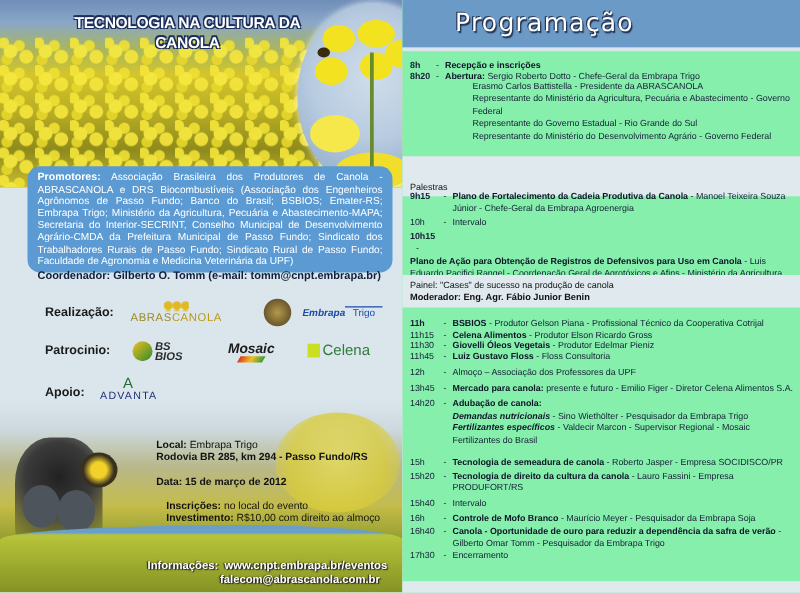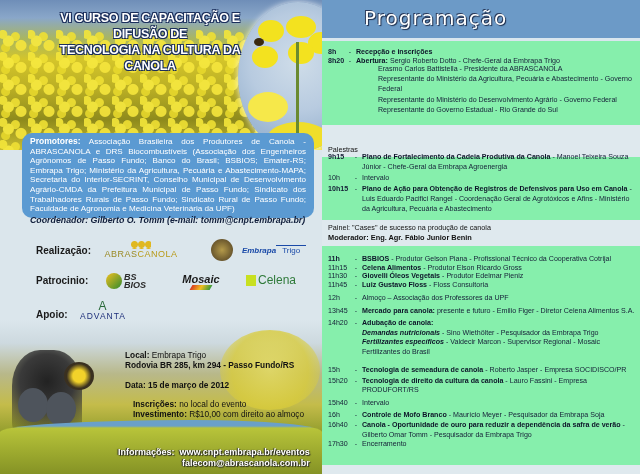--- a/index.html
+++ b/index.html
@@ -22,42 +22,42 @@
     background: radial-gradient(circle at 50% 40%, #cfdde9 0%, #b8cbe0 45%, #9fb8d3 70%, #8fabc9 100%);
     box-shadow: 0 0 6px rgba(255,255,255,.8); overflow: hidden; }
   .hero .circle .flower { position: absolute; width: 26px; height: 22px; border-radius: 50%; background: #f3e21f; }
   .hero .title { position: absolute; left: 50px; top: 10px; width: 200px; text-align: center;
     font-family: "Liberation Sans", sans-serif; font-weight: bold; font-size: 12.5px; line-height: 16px;
     color: #fff; letter-spacing: -0.3px; text-shadow: 1px 1px 0 #1c2f5c, -1px -1px 0 #1c2f5c, 1px -1px 0 #1c2f5c, -1px 1px 0 #1c2f5c; }
 
   .promo { position: absolute; left: 22px; top: 133px; width: 292px; height: 85px; background: #5b9ad2;
     border-radius: 10px; padding: 4px 8px; color: #fff; font-size: 8.1px; line-height: 9.6px; text-align: justify; }
   .promo b { color: #fff; font-size: 8.5px; }
-  .coord { margin-top: 2px; color: #0f1d3a; font-weight: bold; font-size: 8.8px; white-space: nowrap; font-style: italic; }
+  .coord { margin-top: 2px; color: #0f1d3a; font-weight: bold; font-size: 8.8px; white-space: nowrap; }
   .coord .k { font-weight: 900; }
 
   .sponsors { position: absolute; left: 0; top: 225px; width: 322px; height: 100px; }
   .row { position: absolute; left: 0; width: 322px; height: 28px; }
   .row .lbl { position: absolute; font-weight: bold; font-size: 10px; color: #1a1a1a; }
   .logo { position: absolute; display: flex; align-items: center; justify-content: center; }
   .abras { font-size: 9px; color: #9b8a25; letter-spacing: .5px; }
   .abras .c { color: #b89a18; }
   .embrapa { flex-direction: row; font-size: 8px; color: #1a4aa8; font-weight: bold; font-style: italic; }
   .embrapa .tr { border-top: 1px solid #1a4aa8; font-style: normal; font-weight: normal; padding: 0 6px; font-size: 8px; }
   .bsbios { font-weight: 900; font-style: italic; font-size: 9px; color: #2a2a2a; line-height: 8px; }
   .bsbios .ball { width: 16px; height: 16px; border-radius: 50%; background: linear-gradient(135deg,#f0c020,#2f8a2f); margin-right: 2px; }
   .mosaic { font-weight: 900; font-style: italic; font-size: 11px; color: #1a1a1a; }
   .celena { font-size: 12px; color: #2f7a3a; }
   .celena .sq { width: 11px; height: 11px; background: #c8e020; margin-right: 2px; }
   .advanta { font-size: 8.5px; color: #1d2e7a; letter-spacing: 1px; flex-direction: column; }
   .advanta .a { font-size: 12px; color: #2a6a3a; line-height: 10px; }
   .seal { width: 22px; height: 22px; border-radius: 50%; background: radial-gradient(circle,#b49a4a,#4a3a20); }
 
   .bottom { position: absolute; left: 0; top: 320px; width: 322px; height: 154px; overflow: hidden;
-    background: linear-gradient(180deg, #dbe6ec 0%, #cdd9df 15%, #b8b88a 35%, #c4bc4a 55%, #8e9a2a 75%, #c8c23a 100%); text-align: right; }
+    background: linear-gradient(180deg, #dbe6ec 0%, #cdd9df 15%, #b8b88a 35%, #c4bc4a 55%, #8e9a2a 75%, #c8c23a 100%); }
   .bottom .sky { position: absolute; left: 0; top: 100px; width: 322px; height: 60px;
     background: linear-gradient(180deg, #6aa0c8 0, #6aa0c8 6px, #b8c43a 8px, #7e8c22 100%); border-radius: 60% 40% 0 0 / 20% 20% 0 0; }
   .bottom .ring { position: absolute; left: 12px; top: 30px; width: 70px; height: 90px; border-radius: 40% 40% 20% 20%;
     background: radial-gradient(circle at 50% 35%, #222 0%, #3a3a3a 40%, rgba(0,0,0,.2) 80%, transparent 100%); }
   .bottom .petal { position: absolute; width: 30px; height: 34px; border-radius: 50%; background: #4e545c; }
   .bottom .bigflower { position: absolute; left: 220px; top: 10px; width: 100px; height: 80px; border-radius: 50%;
     background: radial-gradient(circle, #e6dc5c 0%, #d9cc3c 60%, transparent 100%); opacity: .8; }
   .info { position: absolute; left: 125px; top: 0; font-size: 8.3px; line-height: 10.5px; color: #111; }
   .info b { font-weight: 900; }
   .info .l1 { position: absolute; top: 30px; white-space: nowrap; }
@@ -99,21 +99,20 @@
       <div class="flower" style="left:48px;top:14px;width:30px;"></div>
       <div class="flower" style="left:70px;top:30px;"></div>
       <div class="flower" style="left:14px;top:44px;"></div>
       <div class="flower" style="left:50px;top:40px;"></div>
       <div class="flower" style="left:10px;top:90px;width:40px;height:30px;background:#f6e84a;"></div>
       <div class="flower" style="left:30px;top:120px;width:60px;height:30px;background:#f0de2a;"></div>
       <div style="position:absolute;left:58px;top:40px;width:3px;height:110px;background:#6a8a30;"></div>
       <div style="position:absolute;left:16px;top:36px;width:10px;height:8px;border-radius:50%;background:#3a2a10;"></div>
     </div>
     <div class="title">
-      <div>VI CURSO DE CAPACITAÇÃO E DIFUSÃO DE</div>
       <div>TECNOLOGIA NA CULTURA DA CANOLA</div>
     </div>
   </div>
 
   <div class="promo">
     <div><b>Promotores:</b> <span>Associação Brasileira dos Produtores de Canola - ABRASCANOLA e DRS Biocombustíveis (Associação dos Engenheiros Agrônomos de Passo Fundo; Banco do Brasil; BSBIOS; Emater-RS; Embrapa Trigo; Ministério da Agricultura, Pecuária e Abastecimento-MAPA; Secretaria do Interior-SECRINT, Conselho Municipal de Desenvolvimento Agrário-CMDA da Prefeitura Municipal de Passo Fundo; Sindicato dos Trabalhadores Rurais de Passo Fundo; Sindicato Rural de Passo Fundo; Faculdade de Agronomia e Medicina Veterinária da UPF)</span></div>
     <div class="coord"><span class="k">Coordenador:</span> <span>Gilberto O. Tomm (e-mail: tomm@cnpt.embrapa.br)</span></div>
   </div>
 
   <div class="sponsors">
@@ -191,40 +190,40 @@
         <span class="d">-</span>
         <span class="c"><b>Recepção e inscrições</b></span>
       </div>
     <div class="item">
         <span class="t">8h20</span>
         <span class="d">-</span>
         <span class="c"><b>Abertura:</b> <span>Sergio Roberto Dotto - Chefe-Geral da Embrapa Trigo</span></span>
       </div>
     <div class="indent">Erasmo Carlos Battistella - Presidente da ABRASCANOLA</div>
     <div class="indent" style="line-height:10.6px;">Representante do Ministério da Agricultura, Pecuária e Abastecimento - Governo Federal</div>
+    <div class="indent">Representante do Governo Estadual - Rio Grande do Sul</div>
     <div class="indent" style="line-height:10.6px;">Representante do Ministério do Desenvolvimento Agrário - Governo Federal</div>
-    <div class="indent">Representante do Governo Estadual - Rio Grande do Sul</div>
   </div>
 
   <div class="band" style="top:125px;height:17px;line-height:17px;">
     <span>Palestras</span>
   </div>
 
   <div class="sched" style="top:152px;line-height:10px;">
     <div class="item">
         <span class="t" style="width:22px">9h15</span>
         <span class="d">-</span>
         <span class="c"><b>Plano de Fortalecimento da Cadeia Produtiva da Canola</b><span> - Manoel Teixeira Souza Júnior - Chefe-Geral da Embrapa Agroenergia</span></span>
       </div>
     <div class="item" style="margin-top:1px;">
         <span class="t n" style="width:22px">10h</span>
         <span class="d">-</span>
         <span class="c">Intervalo</span>
       </div>
-    <div class="item" style="margin-top:1px;">
+    <div class="item" style="margin-top:1px;flex-direction:column;">
         <span class="t" style="width:22px">10h15</span>
         <span class="d">-</span>
         <span class="c"><b>Plano de Ação para Obtenção de Registros de Defensivos para Uso em Canola</b><span> - Luis Eduardo Pacifici Rangel - Coordenação Geral de Agrotóxicos e Afins - Ministério da Agricultura, Pecuária e Abastecimento</span></span>
       </div>
   </div>
 
   <div class="band" style="top:220px;height:26px;padding-top:3px;line-height:10px;">
     <div>Painel: "Cases" de sucesso na produção de canola</div>
     <div style="font-weight:bold;font-size:7.4px;">Moderador: Eng. Agr. Fábio Junior Benin</div>
   </div>

